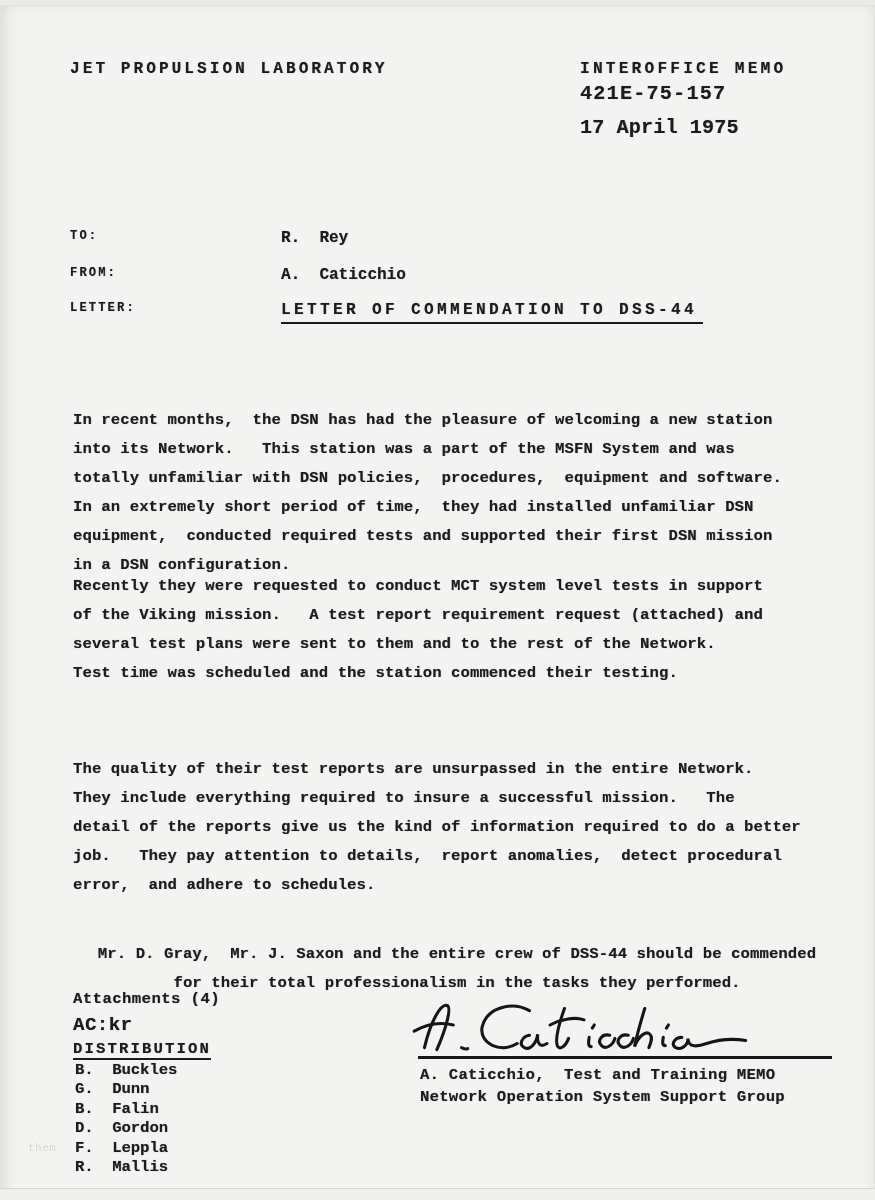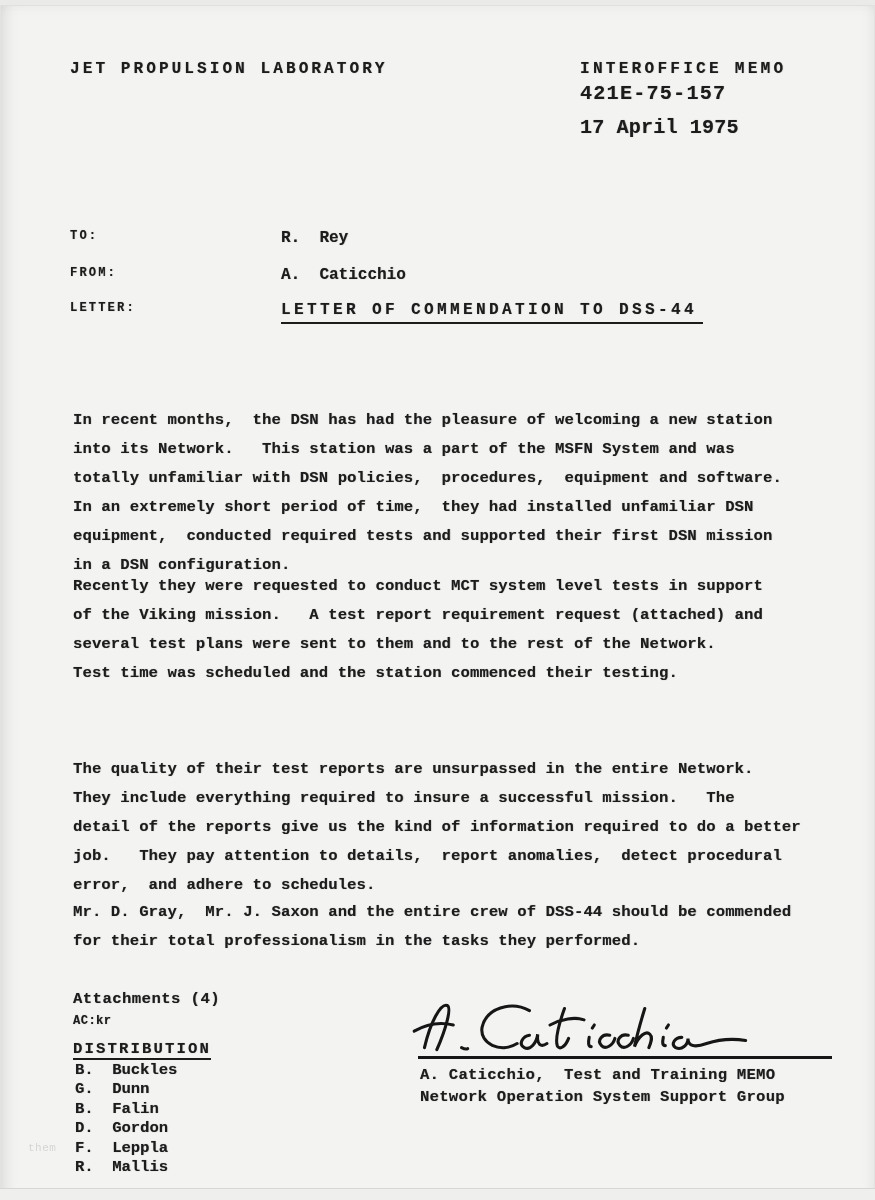--- a/index.html
+++ b/index.html
@@ -33,24 +33,24 @@
   .row-to{top:229px;}
   .row-from{top:266px;}
   .row-subject{top:301px;}
   .subject-value{letter-spacing:3.4px;border-bottom:2.5px solid #1c1c1c;padding:0 6px 3px 0;}
 
   .para{
     left:73px;width:768px;
     font-size:15.5px;line-height:29px;letter-spacing:0.15px;
     white-space:pre-wrap;
   }
-  .p1{top:406px;} .p2{top:572px;} .p3{top:749px;margin-top:6px;} .p4{top:898px;}
+  .p1{top:406px;} .p2{top:572px;} .p3{top:749px;margin-top:6px;} .p4{top:940px;text-align:center;}
 
   .attachments{left:73px;top:990px;font-size:15.5px;letter-spacing:0.5px;}
-  .initials{left:73px;top:1014px;font-size:12px;letter-spacing:0.5px;}
+  .initials{left:73px;top:1014px;font-size:19px;letter-spacing:0.5px;}
   .dist-title{left:73px;top:1040px;font-size:15.5px;letter-spacing:2.2px;
     border-bottom:2.5px solid #1c1c1c;padding-bottom:0;display:inline-block;}
   .dist-col{top:1061px;font-size:15.5px;line-height:19.4px;white-space:pre;}
   .dist-col1{left:75px;}
   .dist-col2{left:205px;}
 
   .sig-svg{left:408px;top:996px;}
   .sig-rule{left:418px;top:1056px;width:414px;height:2.5px;background:#161616;}
   .signer{left:420px;top:1064px;font-size:15.5px;line-height:22px;letter-spacing:0.3px;white-space:pre;}
 

